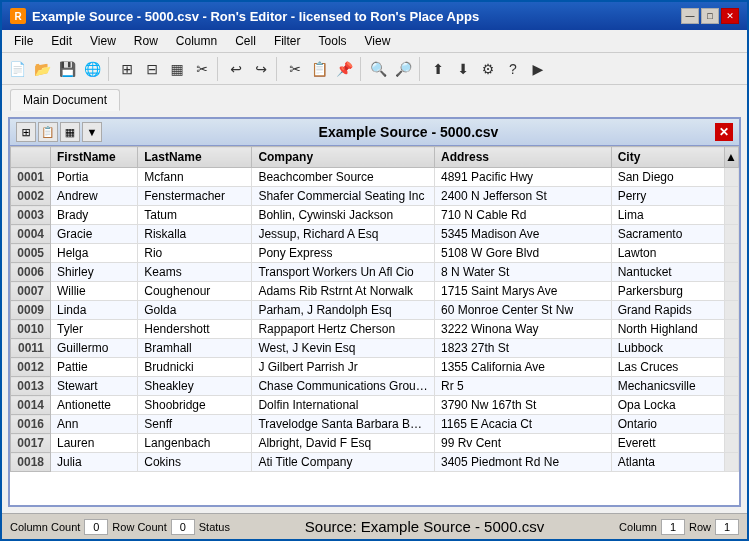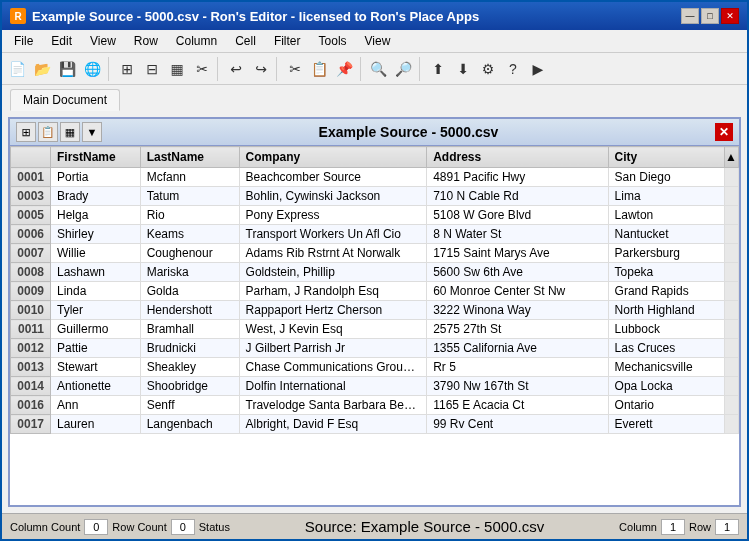--- a/index.html
+++ b/index.html
@@ -344,29 +344,47 @@
           <tr>
                 <td>0001</td>
                 <td>Portia</td>
                 <td>Mcfann</td>
                 <td>Beachcomber Source</td>
                 <td>4891 Pacific Hwy</td>
                 <td>San Diego</td>
                 <td style="width: 14px; min-width: 14px; padding: 0px; background: rgb(232, 232, 232);"></td>
               </tr>
               <tr>
+                <td>0002</td>
+                <td>Andrew</td>
+                <td>Fenstermacher</td>
+                <td>Shafer Commercial Seating Inc</td>
+                <td>2400 N Jefferson St</td>
+                <td>Perry</td>
+                <td style="width: 14px; min-width: 14px; padding: 0px; background: rgb(232, 232, 232);"></td>
+              </tr>
+              <tr>
                 <td>0003</td>
                 <td>Brady</td>
                 <td>Tatum</td>
                 <td>Bohlin, Cywinski Jackson</td>
                 <td>710 N Cable Rd</td>
                 <td>Lima</td>
                 <td style="width: 14px; min-width: 14px; padding: 0px; background: rgb(232, 232, 232);"></td>
               </tr>
               <tr>
+                <td>0004</td>
+                <td>Gracie</td>
+                <td>Riskalla</td>
+                <td>Jessup, Richard A Esq</td>
+                <td>5345 Madison Ave</td>
+                <td>Sacramento</td>
+                <td style="width: 14px; min-width: 14px; padding: 0px; background: rgb(232, 232, 232);"></td>
+              </tr>
+              <tr>
                 <td>0005</td>
                 <td>Helga</td>
                 <td>Rio</td>
                 <td>Pony Express</td>
                 <td>5108 W Gore Blvd</td>
                 <td>Lawton</td>
                 <td style="width: 14px; min-width: 14px; padding: 0px; background: rgb(232, 232, 232);"></td>
               </tr>
               <tr>
                 <td>0006</td>
@@ -380,29 +398,20 @@
               <tr>
                 <td>0007</td>
                 <td>Willie</td>
                 <td>Coughenour</td>
                 <td>Adams Rib Rstrnt At Norwalk</td>
                 <td>1715 Saint Marys Ave</td>
                 <td>Parkersburg</td>
                 <td style="width: 14px; min-width: 14px; padding: 0px; background: rgb(232, 232, 232);"></td>
               </tr>
               <tr>
-                <td>0008</td>
-                <td>Lashawn</td>
-                <td>Mariska</td>
-                <td>Goldstein, Phillip</td>
-                <td>5600 Sw 6th Ave</td>
-                <td>Topeka</td>
-                <td style="width: 14px; min-width: 14px; padding: 0px; background: rgb(232, 232, 232);"></td>
-              </tr>
-              <tr>
                 <td>0009</td>
                 <td>Linda</td>
                 <td>Golda</td>
                 <td>Parham, J Randolph Esq</td>
                 <td>60 Monroe Center St Nw</td>
                 <td>Grand Rapids</td>
                 <td style="width: 14px; min-width: 14px; padding: 0px; background: rgb(232, 232, 232);"></td>
               </tr>
               <tr>
                 <td>0010</td>
@@ -411,21 +420,21 @@
                 <td>Rappaport Hertz Cherson</td>
                 <td>3222 Winona Way</td>
                 <td>North Highland</td>
                 <td style="width: 14px; min-width: 14px; padding: 0px; background: rgb(232, 232, 232);"></td>
               </tr>
               <tr>
                 <td>0011</td>
                 <td>Guillermo</td>
                 <td>Bramhall</td>
                 <td>West, J Kevin Esq</td>
-                <td>2575 27th St</td>
+                <td>1823 27th St</td>
                 <td>Lubbock</td>
                 <td style="width: 14px; min-width: 14px; padding: 0px; background: rgb(232, 232, 232);"></td>
               </tr>
               <tr>
                 <td>0012</td>
                 <td>Pattie</td>
                 <td>Brudnicki</td>
                 <td>J Gilbert Parrish Jr</td>
                 <td>1355 California Ave</td>
                 <td>Las Cruces</td>
@@ -458,20 +467,29 @@
                 <td>Ontario</td>
                 <td style="width: 14px; min-width: 14px; padding: 0px; background: rgb(232, 232, 232);"></td>
               </tr>
               <tr>
                 <td>0017</td>
                 <td>Lauren</td>
                 <td>Langenbach</td>
                 <td>Albright, David F Esq</td>
                 <td>99 Rv Cent</td>
                 <td>Everett</td>
+                <td style="width: 14px; min-width: 14px; padding: 0px; background: rgb(232, 232, 232);"></td>
+              </tr>
+              <tr>
+                <td>0018</td>
+                <td>Julia</td>
+                <td>Cokins</td>
+                <td>Ati Title Company</td>
+                <td>3405 Piedmont Rd Ne</td>
+                <td>Atlanta</td>
                 <td style="width: 14px; min-width: 14px; padding: 0px; background: rgb(232, 232, 232);"></td>
               </tr>
             </tbody>
         </table>
       </div>
     </div>
   </div>
 
   <div class="status-bar">
     <span class="status-label">Column Count</span>

